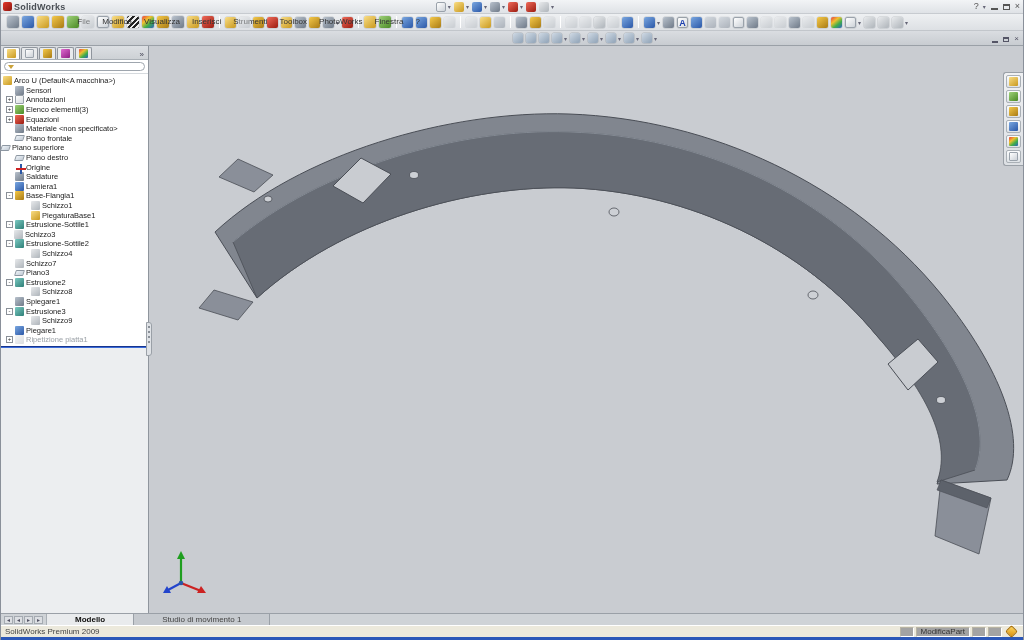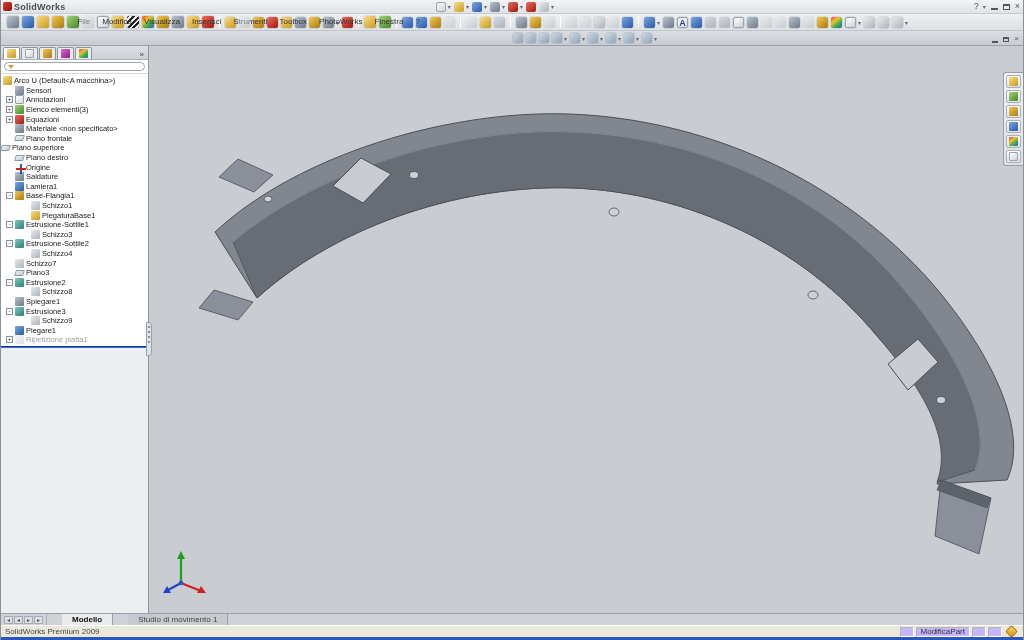--- a/index.html
+++ b/index.html
@@ -90,28 +90,28 @@
   .part-svg { position:absolute; inset:0; }
   .triad { position:absolute; left:10px; bottom:18px; }
   .taskpane { position:absolute; right:0; top:26px; display:flex; flex-direction:column; gap:2px; background:linear-gradient(#f0f1f3,#dde0e4); border:1px solid #9aa0a7; border-right:none; padding:2px; border-radius:3px 0 0 3px; }
   .tpbtn { width:15px; height:13px; border:1px solid #aab0b6; background:linear-gradient(#fbfcfd,#dfe3e7); border-radius:2px; display:flex; align-items:center; justify-content:center; }
   .tpi { width:9px; height:9px; border-radius:1px; }
 
   
   .sheetbar { height:12px; background:#cfd3d7; border-top:1px solid #9aa0a7; display:flex; align-items:stretch; flex:0 0 auto; }
   .navbtns { display:flex; align-items:center; gap:1px; padding:0 3px; border-right:1px solid #aab0b6; }
   .navb { width:9px; height:8px; background:#dcdfe3; border:1px solid #a5abb2; font-size:5px; line-height:6px; text-align:center; color:#556; }
-  .stab { display:flex; align-items:center; padding:0 10px; border-right:1px solid #9aa0a7; background:#c6cacf; color:#444;margin-left:15px; }
+  .stab { display:flex; align-items:center; padding:0 28px; border-right:1px solid #9aa0a7; background:#c6cacf; color:#444; }
   .stab.active { background:#e9ebed; font-weight:bold; color:#111; }
 
   
   .statusbar { height:15px; background:#ece9dc; border-top:1px solid #fff; display:flex; align-items:center; padding:0 4px; gap:4px; flex:0 0 auto; position:relative; border-bottom:3px solid #2b57b8; }
   .status-left { color:#444; }
   .status-cells { margin-left:auto; display:flex; align-items:center; gap:2px; }
-  .scell { height:10px; border:1px solid; border-color:#b8b4a4 #fff #fff #b8b4a4; background:#c4b5fd; padding:0 4px; color:#333; display:flex; align-items:center;text-align:center; }
+  .scell { height:10px; border:1px solid; border-color:#b8b4a4 #fff #fff #b8b4a4; background:#a3a3a3; padding:0 4px; color:#333; display:flex; align-items:center;text-align:center; }
   .scell.empty { width:14px; }
   .gem { width:9px; height:9px; background:linear-gradient(140deg,#ffd75e,#d89010); border-radius:2px; transform:rotate(45deg); margin:0 3px; border:1px solid #a9700a; }
 </style>
 </head>
 <body>
 
 <div class="app">
 
   <div class="row1">
     <div class="logo">
@@ -356,21 +356,21 @@
           </div>
         <div class="trow" style="padding-left:30px">
             <span class="tic c-gold"></span>
             <span>PiegaturaBase1</span>
           </div>
         <div class="trow" style="padding-left:5px">
             <span class="exp">-</span>
             <span class="tic c-teal"></span>
             <span>Estrusione-Sottile1</span>
           </div>
-        <div class="trow" style="padding-left:30px">
+        <div class="trow" style="padding-left:13px">
             <span class="tic c-gray"></span>
             <span>Schizzo3</span>
           </div>
         <div class="trow" style="padding-left:5px">
             <span class="exp">-</span>
             <span class="tic c-teal"></span>
             <span>Estrusione-Sottile2</span>
           </div>
         <div class="trow" style="padding-left:30px">
             <span class="tic c-gray"></span>

